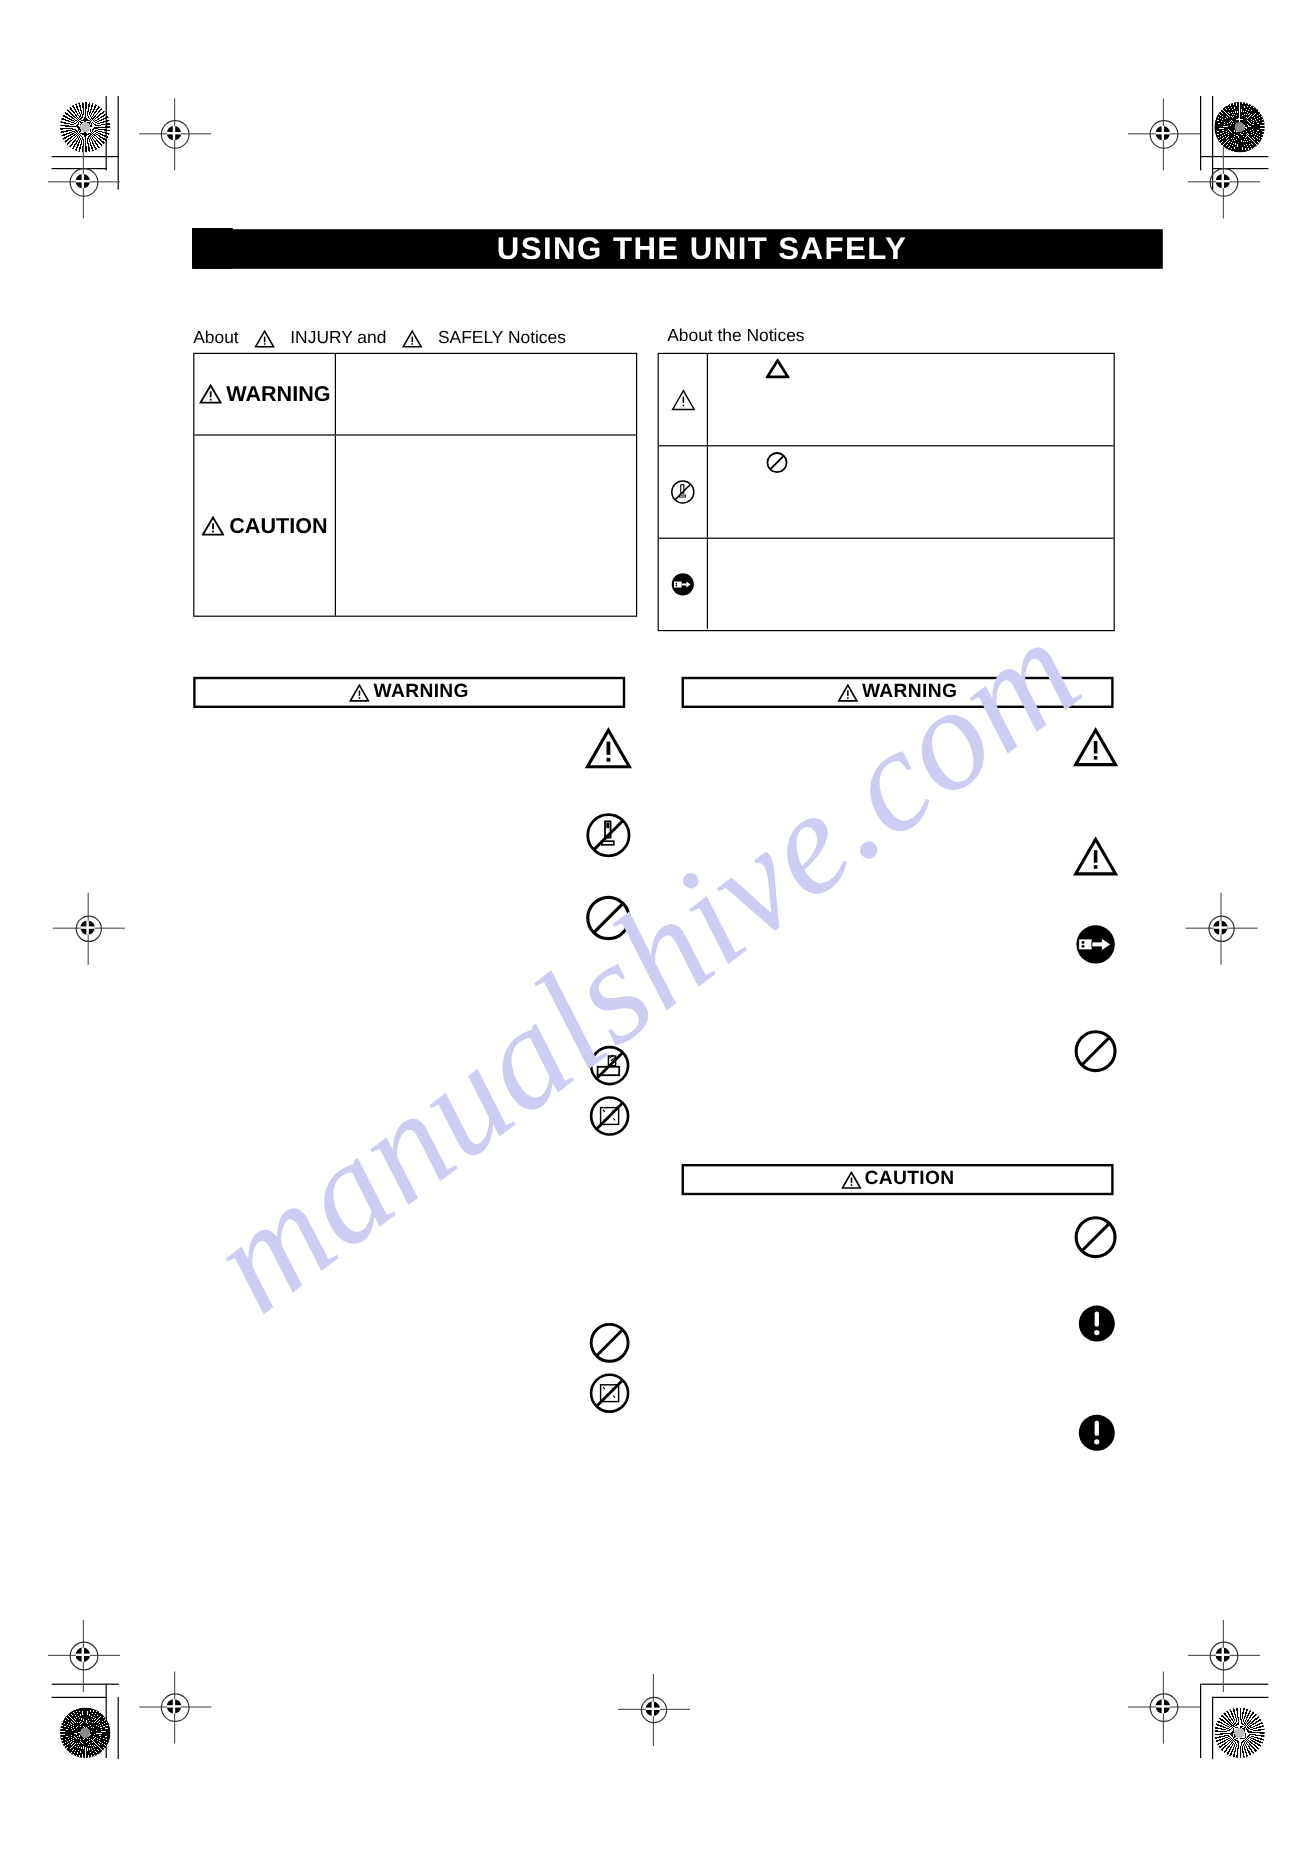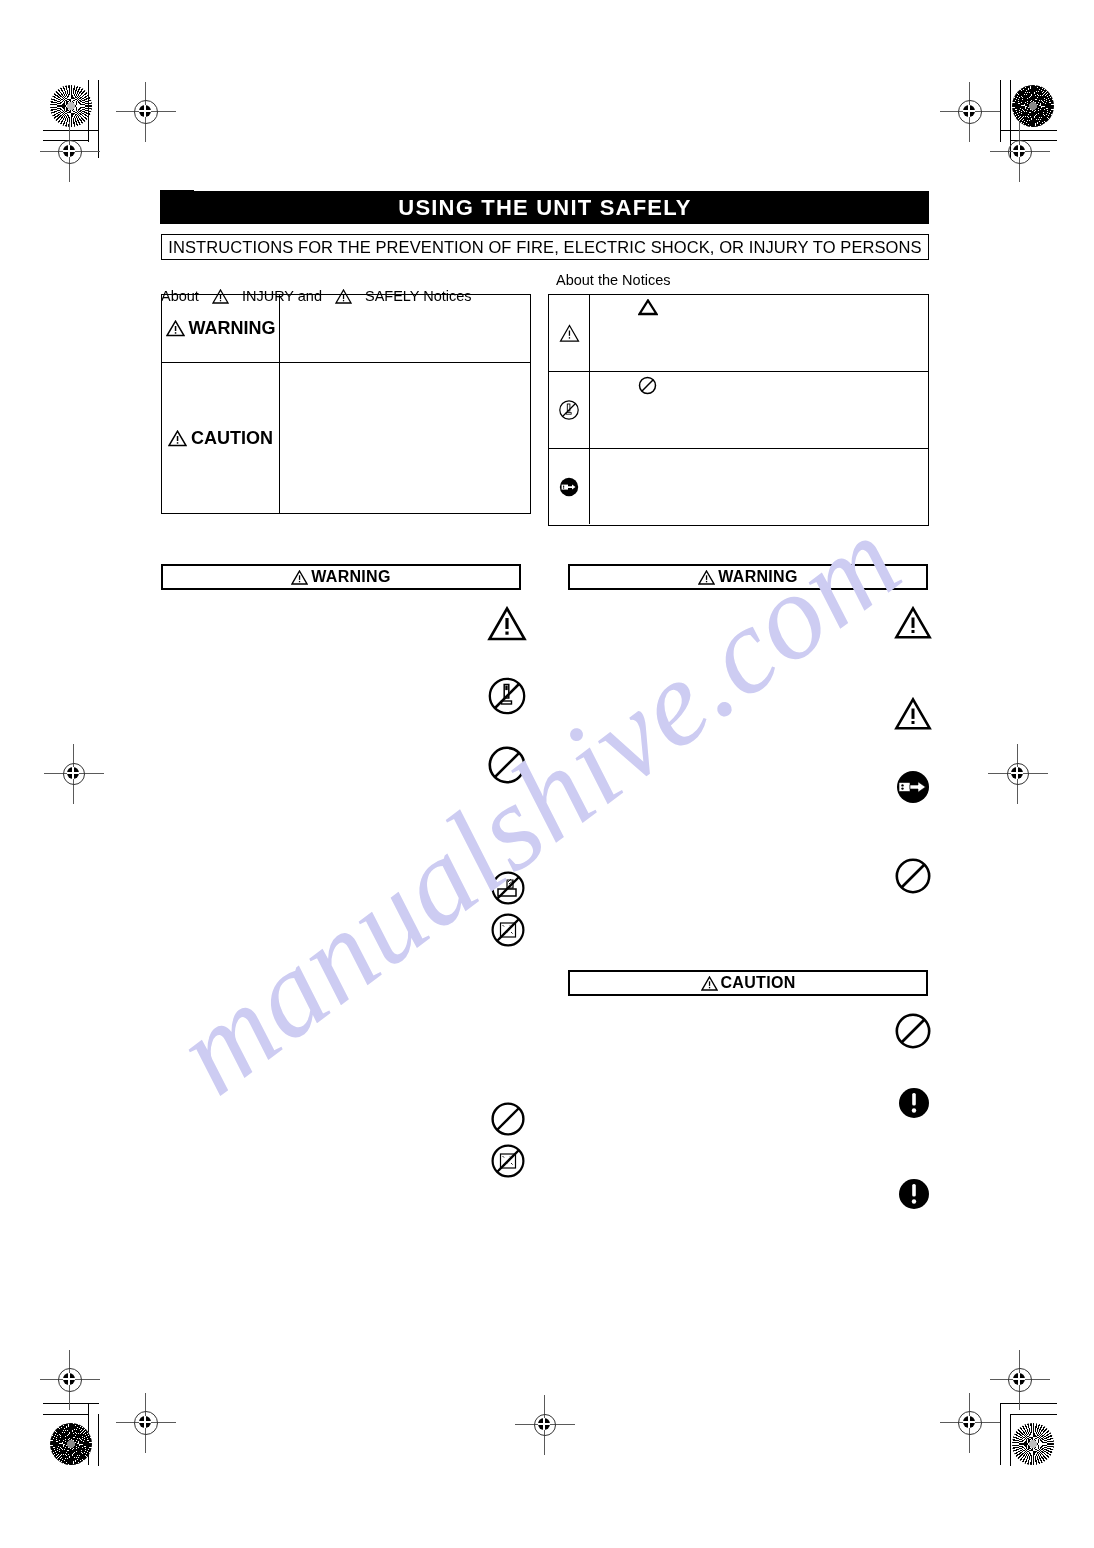--- a/index.html
+++ b/index.html
@@ -109,25 +109,26 @@
 
   .title-bar {
     position: absolute;
     left: 161px;
     top: 191px;
     width: 768px;
     height: 33px;
     background: #000000;
     color: #ffffff;
     font-weight: bold;
-    font-size: 22px;
+    font-size: 26px;
     letter-spacing: 1.2px;
     display: flex;
     align-items: center;
     justify-content: center;
+    padding-left: 40px;
   }
 
   .subtitle-bar {
     position: absolute;
     left: 161px;
     top: 234px;
     width: 766px;
     height: 24px;
     border: 1.5px solid #000;
     font-size: 16.5px;
@@ -325,23 +326,22 @@
       <div class="reg-cross-h" style="left:0; top:29px; width:60px;"></div>
       <div class="reg-cross-v" style="left:29px; top:0; height:60px;"></div>
       <div class="reg-ring" style="left:19px; top:19px; width:20px; height:20px;"></div>
       <div class="reg-dot" style="left:23px; top:23px; width:12px; height:12px;"></div>
     </div>
   </div>
 
   <div class="watermark">manualshive.com</div>
 
   <div class="title-bar content">USING THE UNIT SAFELY</div>
-  <div class="subtitle-bar content">INSTRUCTIONS FOR THE PREVENTION OF FIRE, ELECTRIC SHOCK, OR INJURY TO PERSONS</div>
-
-  <div class="section-label content" style="left:161px; top:288px;gap:13px;">
+
+  <div class="section-label content" style="left:161px; top:274px;gap:13px;">
     <span>About</span>
     <span>
       <svg width="17" height="15" viewBox="0 0 17 15">
           <path d="M8.5 1 L16 14 L1 14 Z" fill="none" stroke="#000" stroke-width="1.3"></path>
           <rect x="7.9" y="5.5" width="1.25" height="4.6" fill="#000"></rect>
           <rect x="7.9" y="11" width="1.25" height="1.3" fill="#000"></rect>
         </svg>
     </span>
     <span>INJURY and</span>
     <span>

